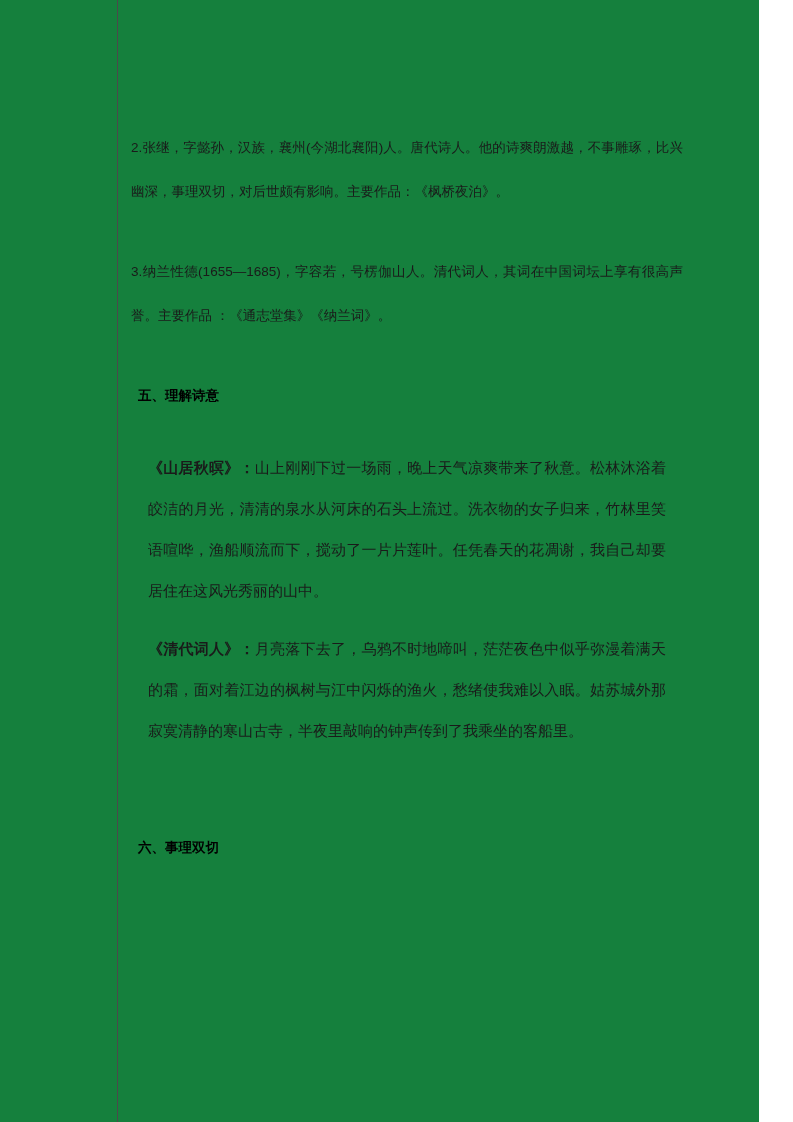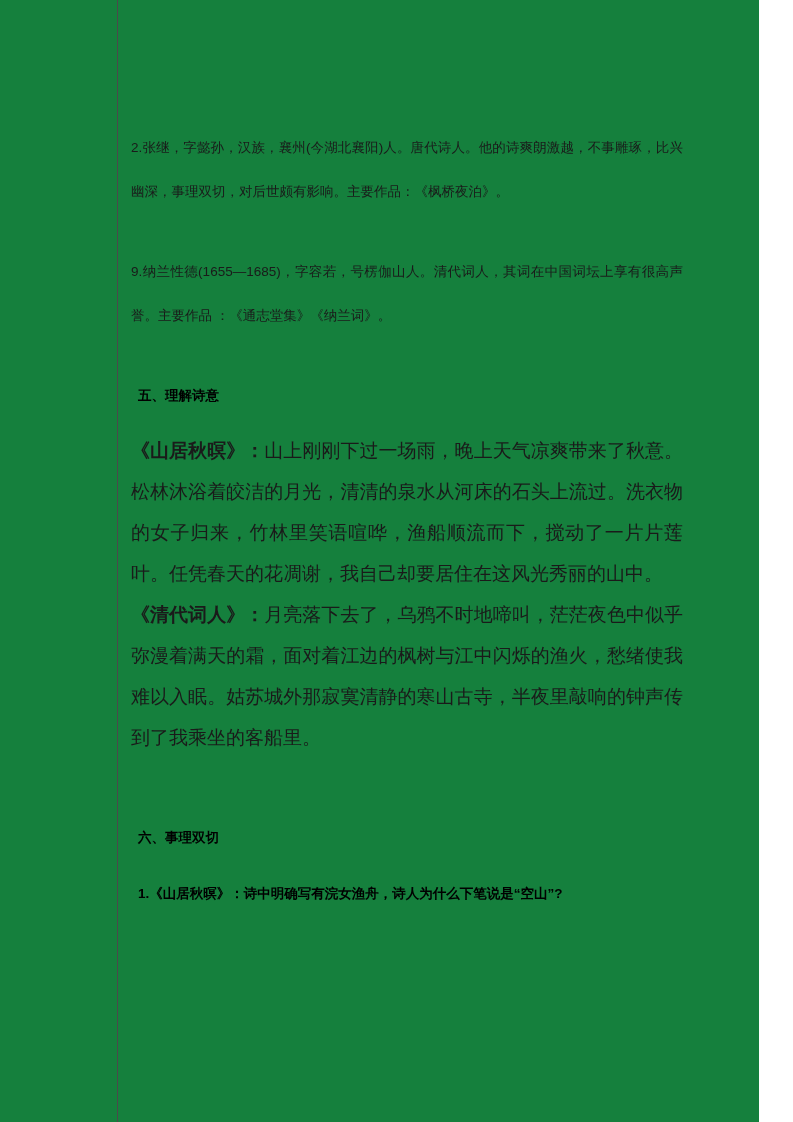--- a/index.html
+++ b/index.html
@@ -50,59 +50,58 @@
     margin: 7px;
   }
   .bold-inline {
     font-weight: bold;
   }
   .spacer-lg { height: 36px; }
   .spacer-md { height: 22px; }
   .spacer-sm { height: 12px; }
   .block-p1 { padding-top: 126px; }
   .poem-para {
-    font-size: 19px;
+    font-size: 15px;
     line-height: 41px;
     color: #1a1a1a;
     text-align: justify;
     text-justify: inter-ideograph;
-    margin: 0;
+    margin: 17px;
   }
 </style>
 </head>
 <body>
 
 <div class="page">
 
   <div class="margin-rule"></div>
 
   <div class="content">
 
     <div class="block-p1"></div>
 
     <p class="para">2.张继，字懿孙，汉族，襄州(今湖北襄阳)人。唐代诗人。他的诗爽朗激越，不事雕琢，比兴幽深，事理双切，对后世颇有影响。主要作品：《枫桥夜泊》。</p>
 
     <div class="spacer-lg"></div>
 
-    <p class="para">9.纳兰性德(1655—1685)，字容若，号楞伽山人。清代词人，其词在中国词坛上享有很高声誉。主要作品 ：《通志堂集》《纳兰词》。</p>
+    <p class="para">3.纳兰性德(1655—1685)，字容若，号楞伽山人。清代词人，其词在中国词坛上享有很高声誉。主要作品 ：《通志堂集》《纳兰词》。</p>
 
     <div class="spacer-lg"></div>
 
     <p class="heading">五、理解诗意</p>
 
     <div class="spacer-sm"></div>
 
     <p class="poem-para"><span class="bold-inline">《山居秋暝》：</span><span>山上刚刚下过一场雨，晚上天气凉爽带来了秋意。松林沐浴着皎洁的月光，清清的泉水从河床的石头上流过。洗衣物的女子归来，竹林里笑语喧哗，渔船顺流而下，搅动了一片片莲叶。任凭春天的花凋谢，我自己却要居住在这风光秀丽的山中。</span></p>
 
     <p class="poem-para"><span class="bold-inline">《清代词人》：</span><span>月亮落下去了，乌鸦不时地啼叫，茫茫夜色中似乎弥漫着满天的霜，面对着江边的枫树与江中闪烁的渔火，愁绪使我难以入眠。姑苏城外那寂寞清静的寒山古寺，半夜里敲响的钟声传到了我乘坐的客船里。</span></p>
 
 
     <div class="spacer-lg"></div>
     <div class="spacer-md"></div>
 
     <p class="heading">六、事理双切</p>
 
     <div class="spacer-sm"></div>
 
-    <p class="heading">1.《山居秋暝》：诗中明确写有浣女渔舟，诗人为什么下笔说是“空山”?</p>
 
   </div>
 </div>
 
 </body></html>

